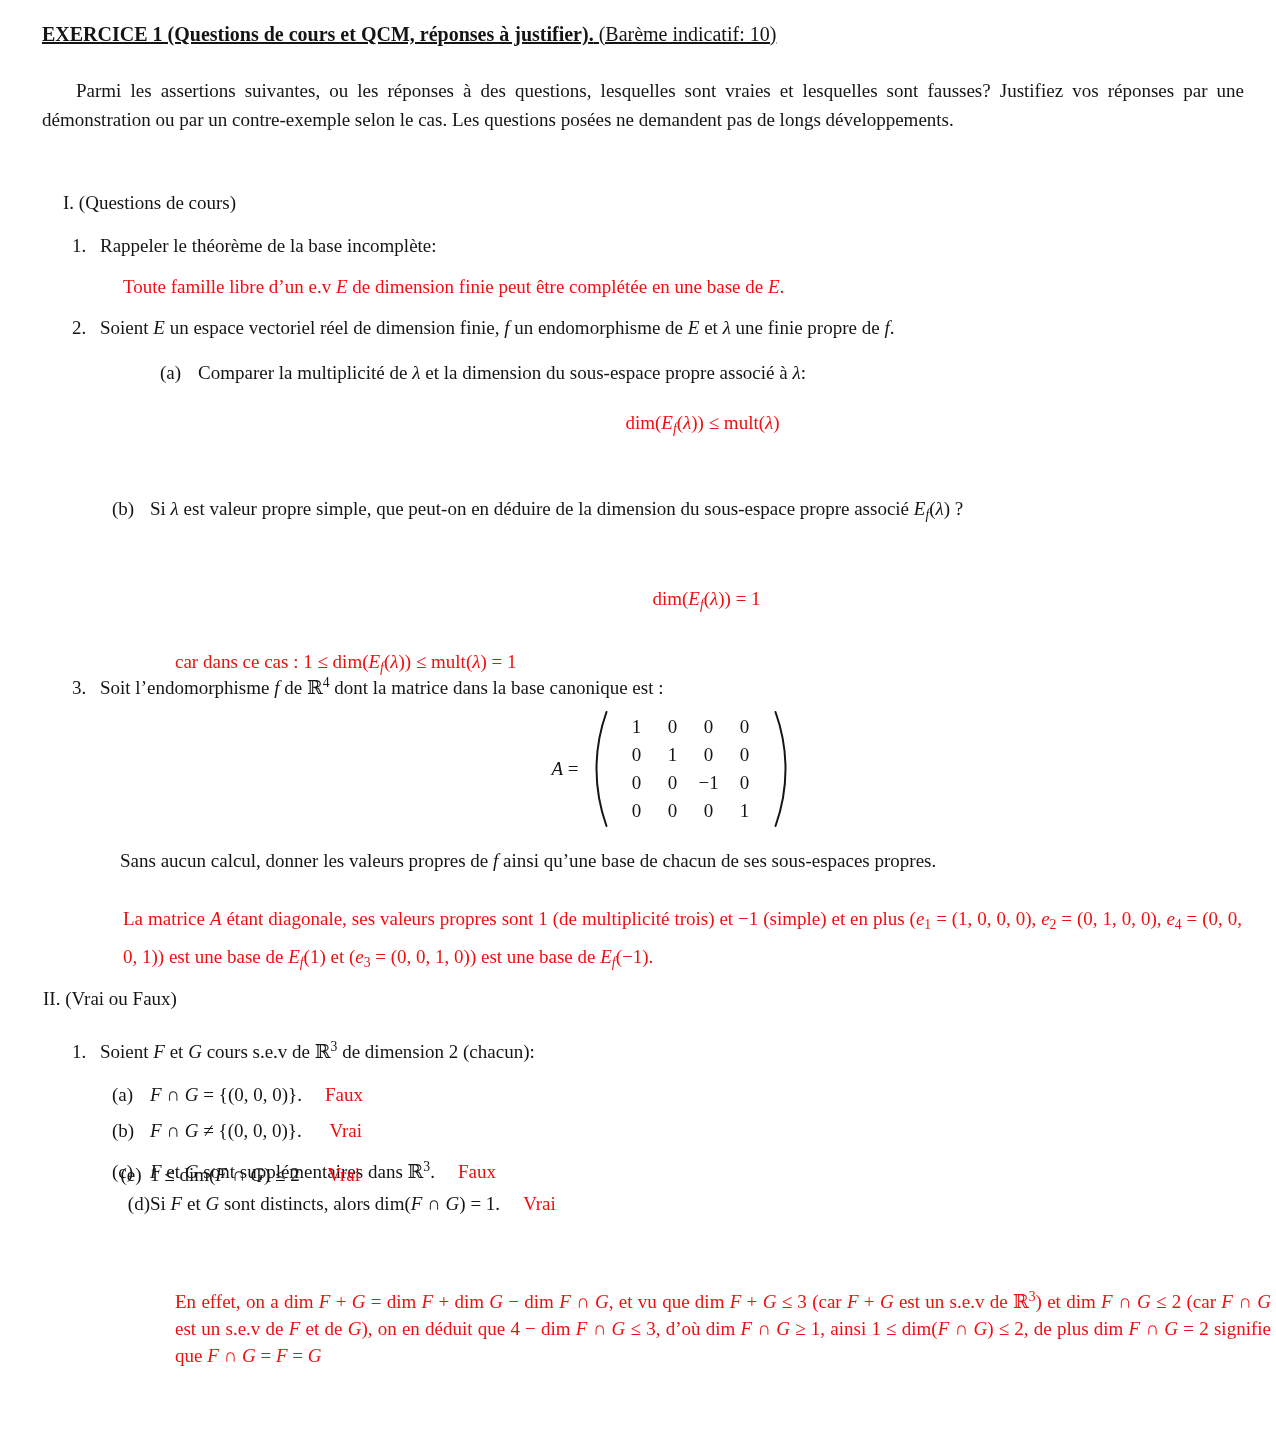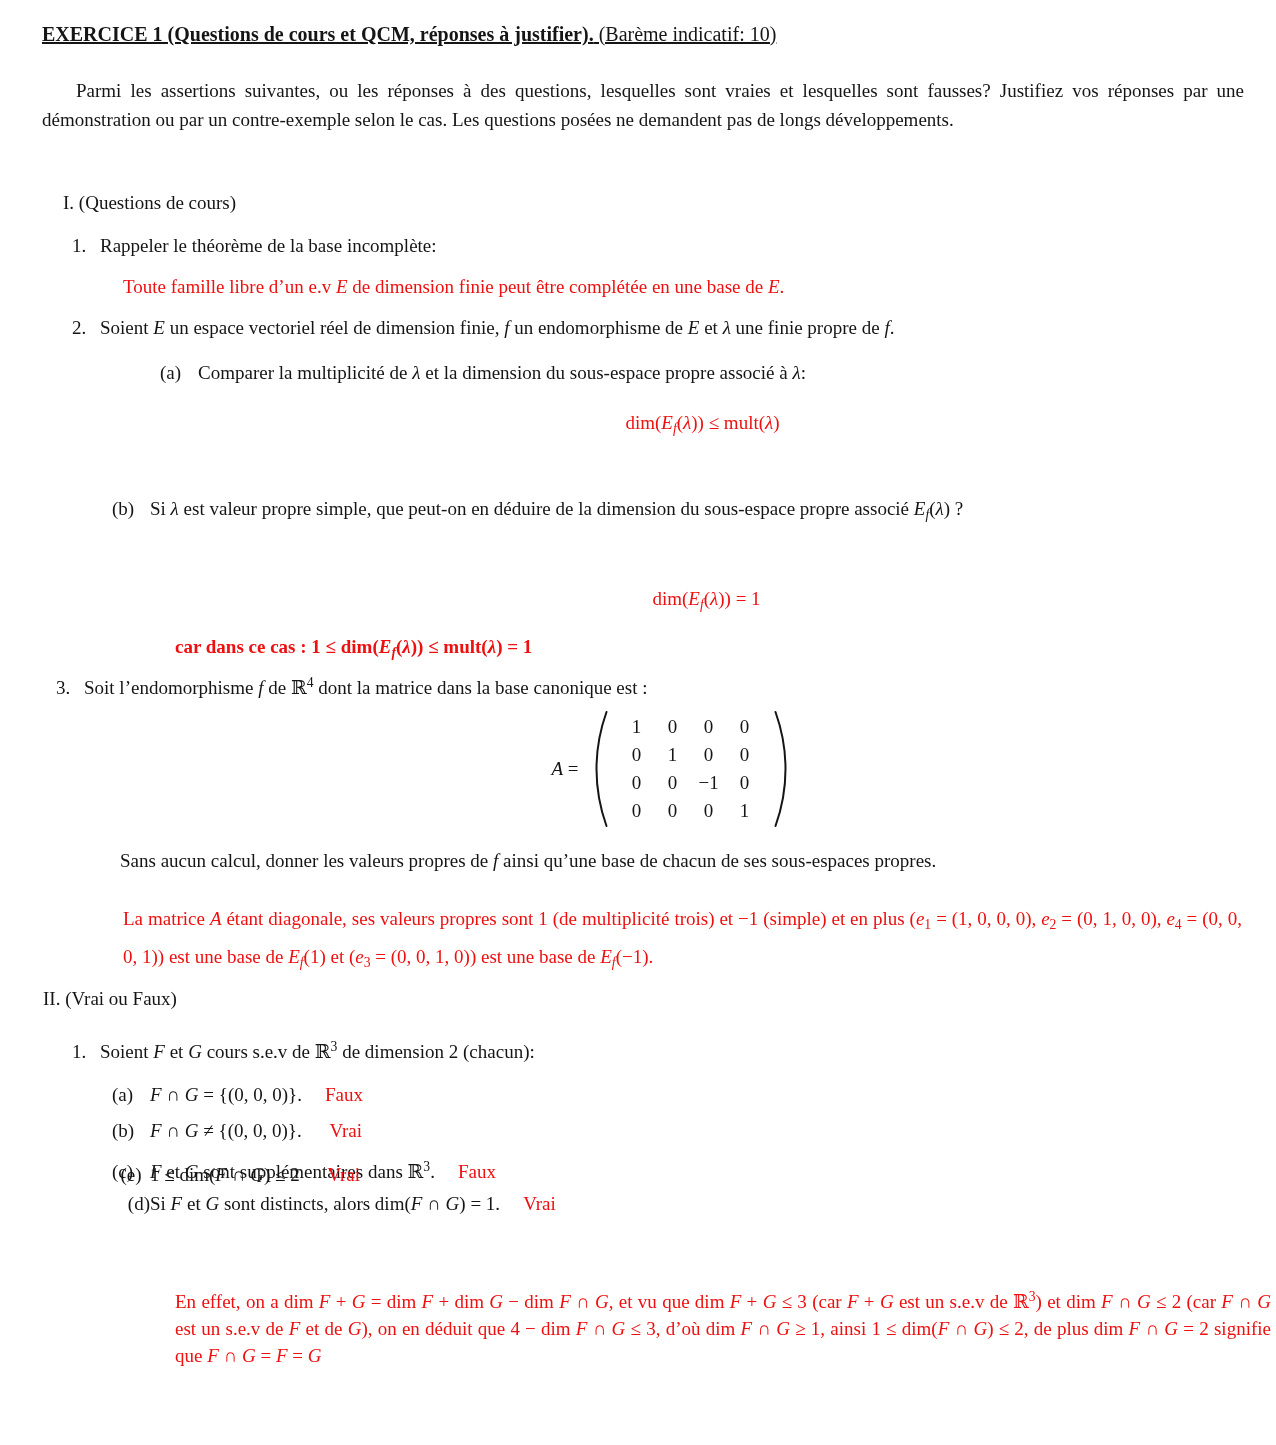--- a/index.html
+++ b/index.html
@@ -61,23 +61,23 @@
 
 <div class="abs item line" style="top:358px;left:112px;margin-left:48px;">
   <span class="lbl w38">(a)</span><span><span>Comparer la multiplicité de </span><span class="mi">λ</span><span> et la dimension du sous-espace propre associé à </span><span class="mi">λ</span><span>:</span></span>
 </div>
 <div class="abs eq red" style="top:408px;left:150px;right:44px;"><span>dim(</span><span class="mi">E</span><span class="mi sub">f</span><span>(</span><span class="mi">λ</span><span>)) ≤ mult(</span><span class="mi">λ</span><span>)</span></div>
 
 <div class="abs item line" style="top:494px;left:112px;">
   <span class="lbl w38">(b)</span><span><span>Si </span><span class="mi">λ</span><span> est valeur propre simple, que peut-on en déduire de la dimension du sous-espace propre associé </span><span class="mi">E</span><span class="mi sub">f</span><span>(</span><span class="mi">λ</span><span>) ?</span></span>
 </div>
 <div class="abs eq red" style="top:584px;left:150px;right:36px;"><span>dim(</span><span class="mi">E</span><span class="mi sub">f</span><span>(</span><span class="mi">λ</span><span>)) = 1</span></div>
-<div class="abs line red" style="top:632px;left:152px;font-weight:bold;"><span>car dans ce cas : 1 ≤ dim(</span><span class="mi">E</span><span class="mi sub">f</span><span>(</span><span class="mi">λ</span><span>)) ≤ mult(</span><span class="mi">λ</span><span>) = 1</span></div>
+<div class="abs line red" style="top:647px;left:152px;"><span>car dans ce cas : 1 ≤ dim(</span><span class="mi">E</span><span class="mi sub">f</span><span>(</span><span class="mi">λ</span><span>)) ≤ mult(</span><span class="mi">λ</span><span>) = 1</span></div>
 
-<div class="abs item line" style="top:668px;left:56px;">
+<div class="abs item line" style="top:668px;left:72px;">
   <span class="lbl w28">3.</span><span><span>Soit l’endomorphisme </span><span class="mi">f</span><span> de </span><span>ℝ</span><span class="sup">4</span><span> dont la matrice dans la base canonique est :</span></span>
 </div>
 
 <div class="abs matrixwrap" style="top:710px;left:100px;right:36px;">
   <div class="matrix">
     <span class="lhs"><span class="mi">A</span><span> =</span></span>
     <svg class="paren" width="16" height="118" viewBox="0 0 16 118">
       <path d="M13.5 2 Q3.5 30 3.5 59 Q3.5 88 13.5 116" fill="none" stroke="currentColor" stroke-width="2" stroke-linecap="round"></path>
     </svg>
     <div class="mgrid">

